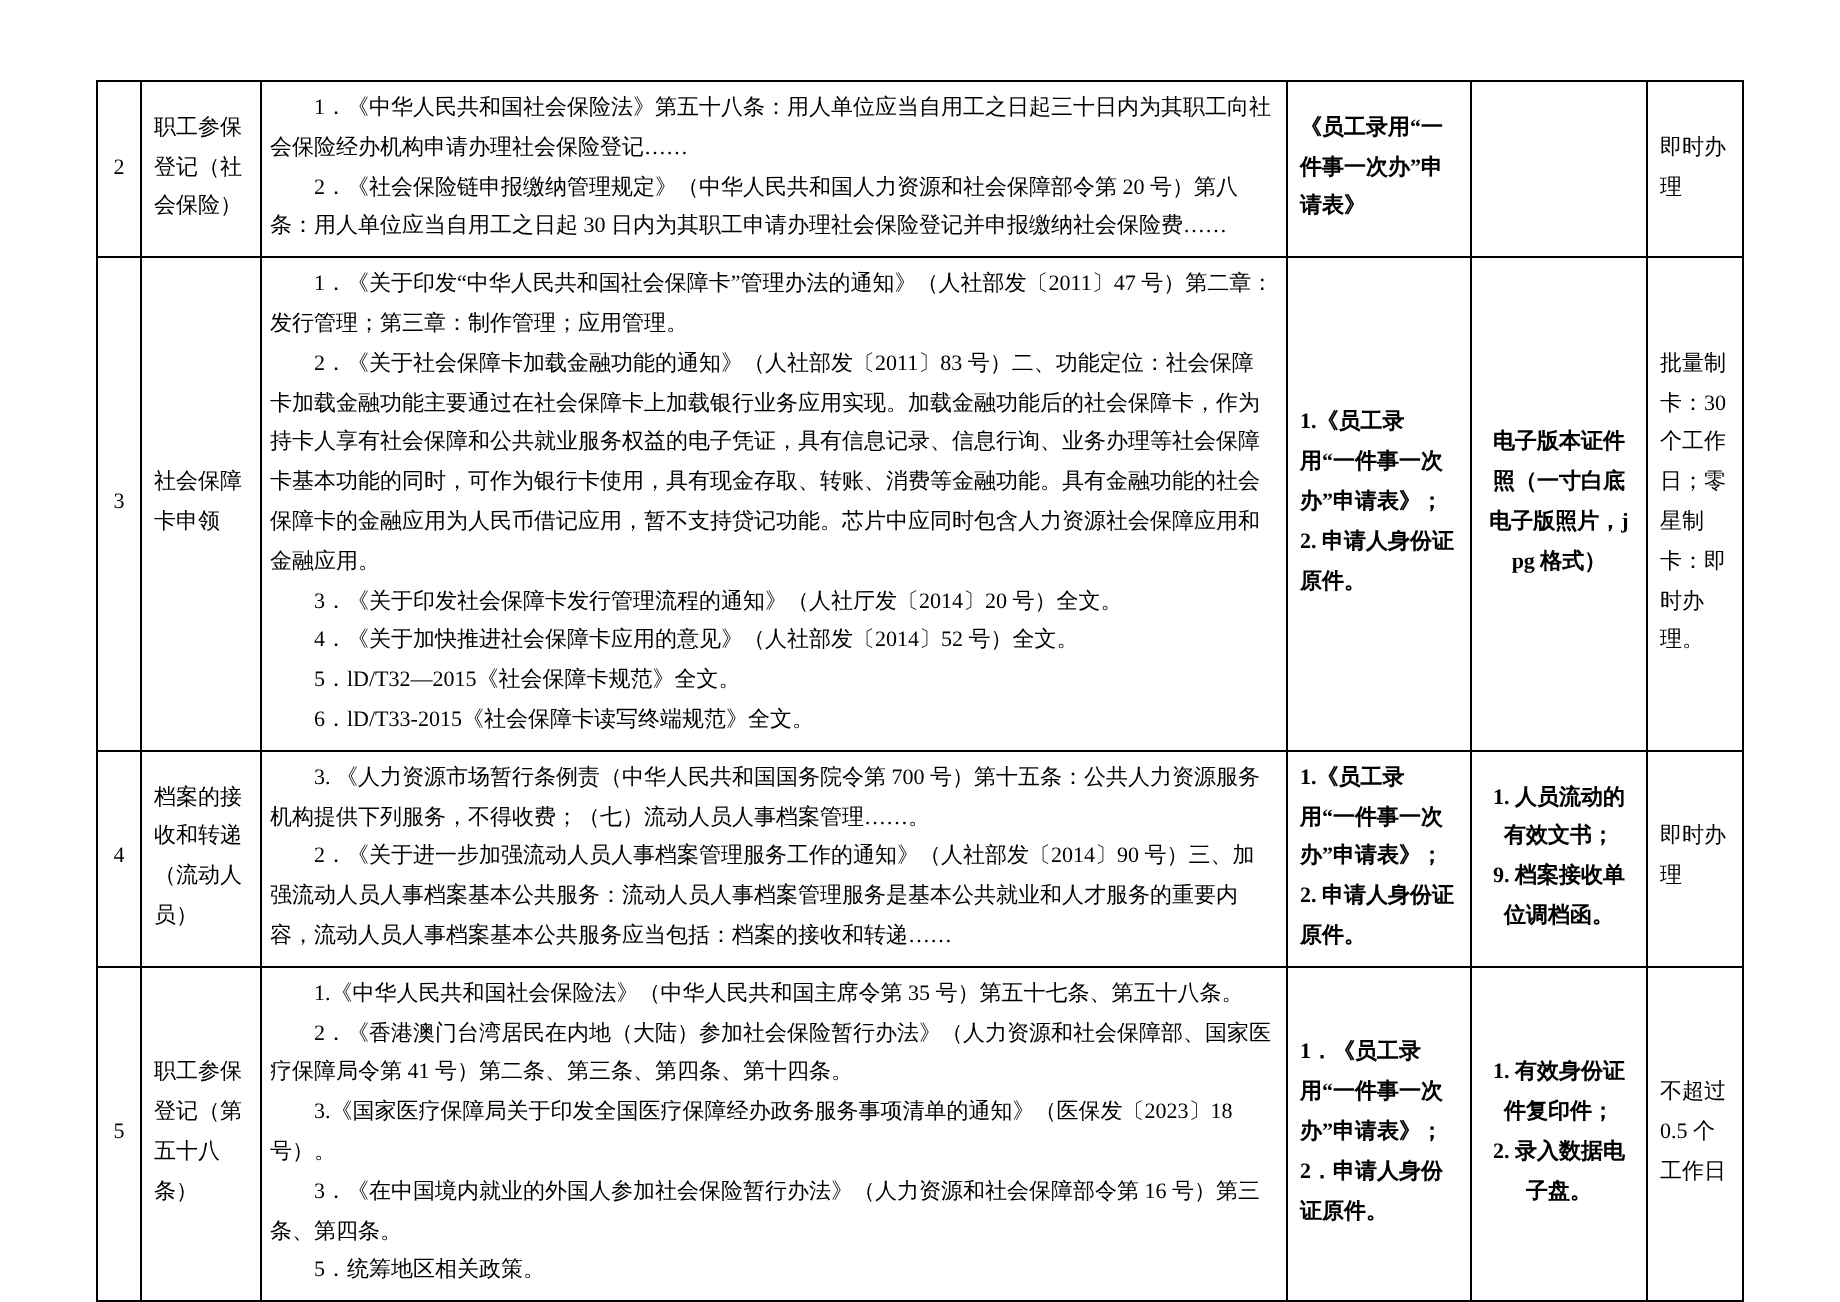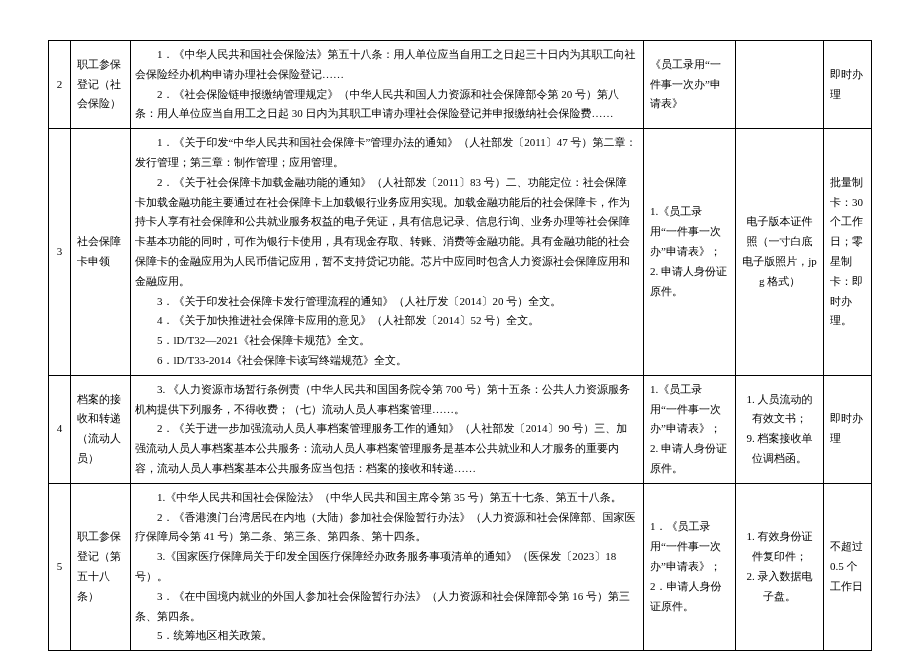--- a/index.html
+++ b/index.html
@@ -50,20 +50,21 @@
     .col-time {
       width: 48px;
       text-align: left;
     }
     .basis-line {
       display: block;
       text-indent: 2em;
     }
     .mat-line, .extra-line {
       display: block;
+      font-weight: bold;
     }
   </style>
 </head>
 <body>
 
 <table>
   <tbody>
 
   <tr>
         <td class="col-idx">2</td>
@@ -79,22 +80,22 @@
         <td class="col-time">即时办理</td>
       </tr>
       <tr>
         <td class="col-idx">3</td>
         <td class="col-name">社会保障卡申领</td>
         <td class="col-basis">
           <span class="basis-line">1．《关于印发“中华人民共和国社会保障卡”管理办法的通知》（人社部发〔2011〕47 号）第二章：发行管理；第三章：制作管理；应用管理。</span>
           <span class="basis-line">2．《关于社会保障卡加载金融功能的通知》（人社部发〔2011〕83 号）二、功能定位：社会保障卡加载金融功能主要通过在社会保障卡上加载银行业务应用实现。加载金融功能后的社会保障卡，作为持卡人享有社会保障和公共就业服务权益的电子凭证，具有信息记录、信息行询、业务办理等社会保障卡基本功能的同时，可作为银行卡使用，具有现金存取、转账、消费等金融功能。具有金融功能的社会保障卡的金融应用为人民币借记应用，暂不支持贷记功能。芯片中应同时包含人力资源社会保障应用和金融应用。</span>
           <span class="basis-line">3．《关于印发社会保障卡发行管理流程的通知》（人社厅发〔2014〕20 号）全文。</span>
           <span class="basis-line">4．《关于加快推进社会保障卡应用的意见》（人社部发〔2014〕52 号）全文。</span>
-          <span class="basis-line">5．lD/T32—2021《社会保障卡规范》全文。</span>
-          <span class="basis-line">6．lD/T33-2014《社会保障卡读写终端规范》全文。</span>
+          <span class="basis-line">5．lD/T32—2015《社会保障卡规范》全文。</span>
+          <span class="basis-line">6．lD/T33-2015《社会保障卡读写终端规范》全文。</span>
         </td>
         <td class="col-mat">
           <span class="mat-line">1.《员工录用“一件事一次办”申请表》；</span>
           <span class="mat-line">2. 申请人身份证原件。</span>
         </td>
         <td class="col-extra">
           <span class="extra-line">电子版本证件照（一寸白底电子版照片，jpg 格式）</span>
         </td>
         <td class="col-time">批量制卡：30个工作日；零星制卡：即时办理。</td>
       </tr>

